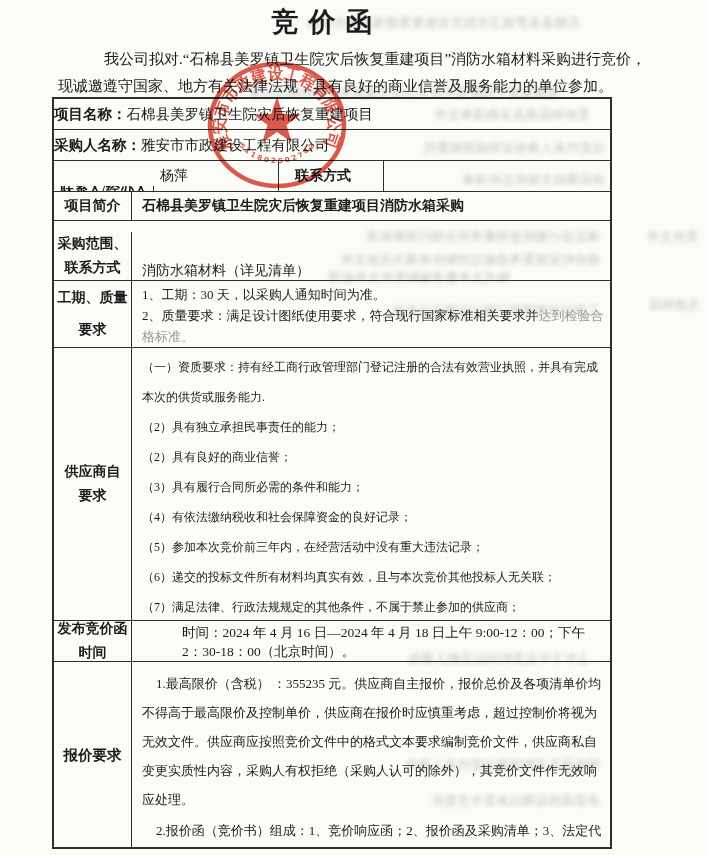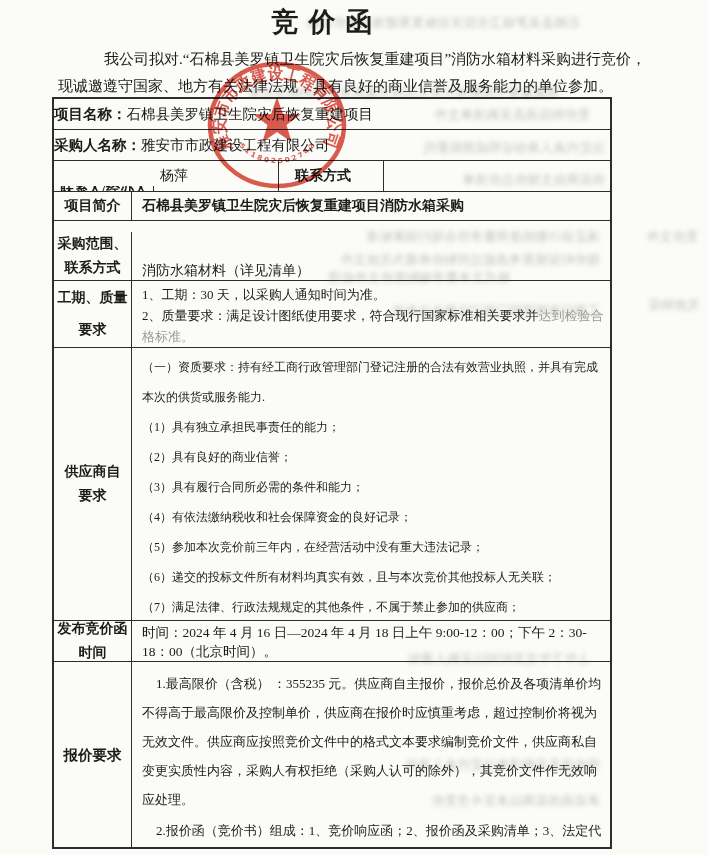--- a/index.html
+++ b/index.html
@@ -69,21 +69,21 @@
   .r4{height:29px;}
   .r4 .valcell{display:flex;align-items:center;font-weight:600;}
   .r5{height:60px;align-items:flex-end;}
   .r5 .valcell{display:flex;align-items:center;}
   .r6{height:67px;}
   .r6 .lblcell{line-height:32px;}
   .r6 .valcell{font-size:13px;line-height:21px;padding-top:3px;}
   .r7{height:273px;}
   .r7 .valcell{font-size:12px;line-height:30px;padding-top:4px;}
   .r7 .valcell p{margin:0;}
-  .r8{height:41px;}
+  .r8{height:41px;gap:40px;}
   .r8 .valcell{font-size:13.5px;line-height:19px;padding-top:2px;}
   .r9{height:185px;}
   .r9 .lblcell{font-size:14.5px;}
   .r9 .valcell{font-size:13px;line-height:29px;padding-top:7px;}
   .r9 .valcell p{margin:0 0 2px 0;text-indent:14px;}
   .c3a{width:100px;flex:0 0 100px;border-right:1px solid #2d2d2d;
        display:flex;align-items:center;justify-content:flex-start;
        padding-left:6px;font-weight:bold;font-size:14px;margin-top:25px;}
   .c3b{width:125px;flex:0 0 125px;border-right:1px solid #2d2d2d;
        display:flex;align-items:center;padding-left:6px;font-size:14px;}
@@ -172,21 +172,21 @@
       </div>
     </div>
 
     <div class="trow r7">
       <div class="cell lblcell">
         <span>供应商自</span>
         <span>要求</span>
       </div>
       <div class="cell valcell">
         <p>（一）资质要求：持有经工商行政管理部门登记注册的合法有效营业执照，并具有完成本次的供货或服务能力.</p>
-        <p>（1）具有独立承担民事责任的能力；</p>
+        <p>（2）具有独立承担民事责任的能力；</p>
         <p>（2）具有良好的商业信誉；</p>
         <p>（3）具有履行合同所必需的条件和能力；</p>
         <p>（4）有依法缴纳税收和社会保障资金的良好记录；</p>
         <p>（5）参加本次竞价前三年内，在经营活动中没有重大违法记录；</p>
         <p>（6）递交的投标文件所有材料均真实有效，且与本次竞价其他投标人无关联；</p>
         <p>（7）满足法律、行政法规规定的其他条件，不属于禁止参加的供应商；</p>
       </div>
     </div>
 
     <div class="trow r8">

